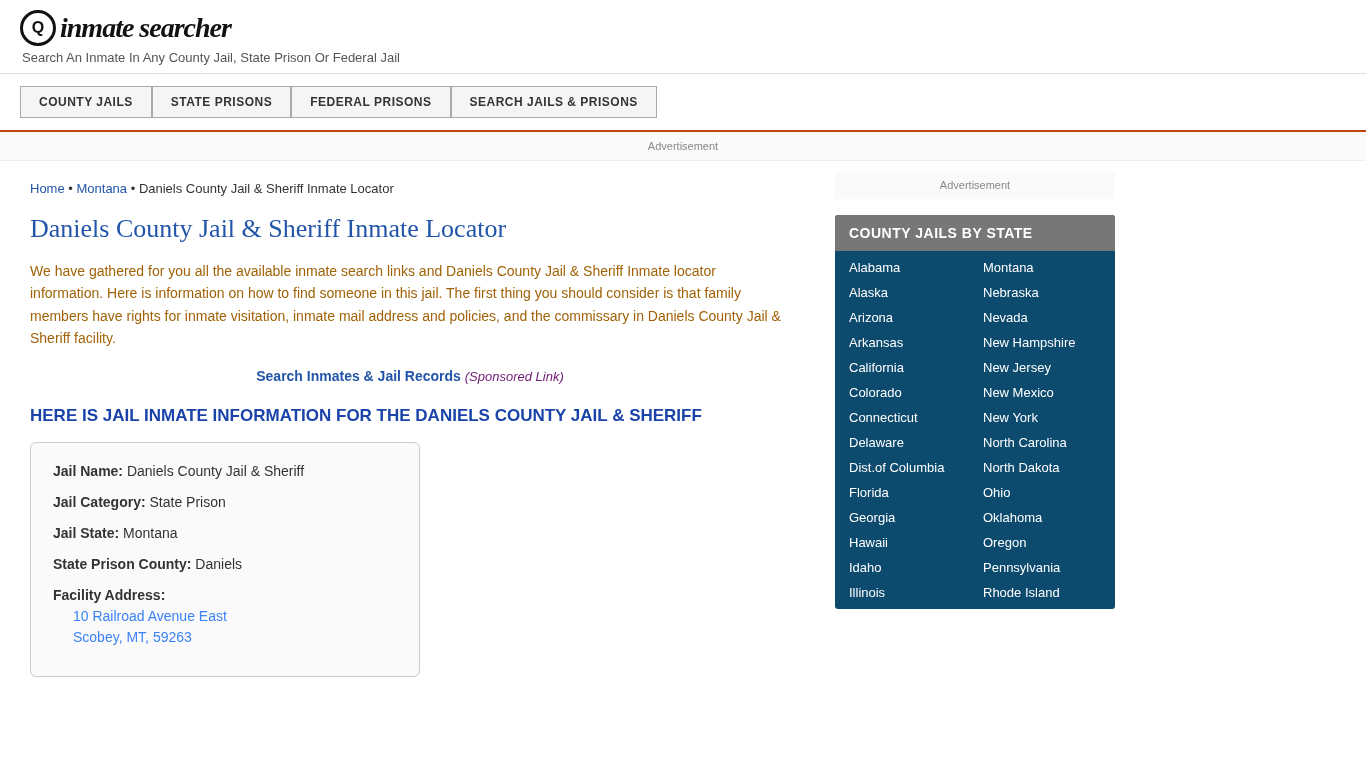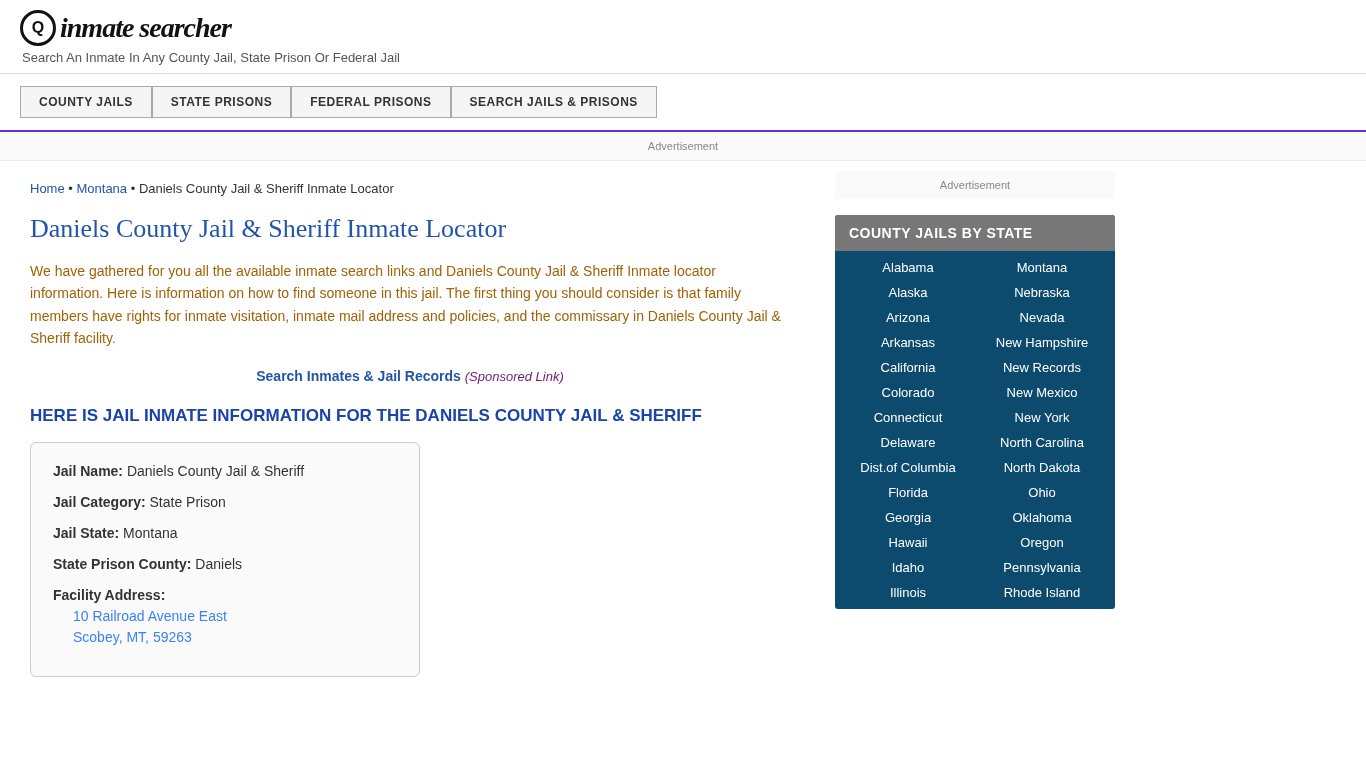--- a/index.html
+++ b/index.html
@@ -6,21 +6,21 @@
     body { font-family: Arial, sans-serif; font-size: 14px; color: #333; background: #fff; }
 
     
     #header { padding: 10px 20px 8px 20px; border-bottom: 1px solid #ddd; }
     #logo-area { display: flex; align-items: center; margin-bottom: 4px; }
     #logo-icon { width: 36px; height: 36px; border: 3px solid #111; border-radius: 50%; display: flex; align-items: center; justify-content: center; font-size: 16px; font-weight: bold; color: #111; margin-right: 4px; flex-shrink: 0; }
     #logo-text { font-family: Georgia, serif; font-size: 28px; font-weight: bold; font-style: italic; color: #111; letter-spacing: -1px; }
     #tagline { font-size: 13px; color: #555; margin-left: 2px; }
 
     
-    #nav { display: flex; gap: 0; padding: 12px 20px; border-bottom: 2px solid #6d28d9; }
+    #nav { display: flex; gap: 0; padding: 12px 20px; border-bottom: 2px solid #c2410c; }
     .nav-btn { border: 1px solid #aaa; background: #f5f5f5; padding: 8px 18px; font-size: 12px; font-weight: bold; letter-spacing: 0.5px; color: #333; cursor: pointer; text-transform: uppercase; }
 
     
     #ad-banner { text-align: center; padding: 8px; font-size: 11px; color: #888; background: #fafafa; border-bottom: 1px solid #eee; }
 
     
     #main-layout { display: flex; padding: 0; }
     #content { flex: 1; padding: 20px 30px; max-width: 820px; }
     #sidebar { width: 310px; padding: 10px 15px; flex-shrink: 0; }
 
@@ -47,21 +47,21 @@
     #info-card { border: 1px solid #ccc; border-radius: 6px; padding: 18px 22px; background: #fafafa; max-width: 390px; }
     .info-row { margin-bottom: 10px; font-size: 14px; line-height: 1.5; }
     .info-label { font-weight: bold; color: #333; }
     .info-value { color: #333; }
     .info-address-line { font-size: 14px; color: #3b82f6; display: block; padding-left: 20px; }
 
     
     #sidebar-ad { text-align: center; font-size: 11px; color: #888; margin-bottom: 16px; padding: 8px; background: #fafafa; }
     #county-jails-box { background: #0c4a6e; border-radius: 3px; overflow: hidden; }
     #county-jails-header { background: #777; padding: 10px 14px; font-size: 14px; font-weight: bold; color: #fff; letter-spacing: 0.5px; }
-    #states-grid { display: grid; grid-template-columns: 1fr 1fr; padding: 4px 6px; text-align: center; }
+    #states-grid { display: grid; grid-template-columns: 1fr 1fr; padding: 4px 6px; }
     .state-link { display: block; padding: 5px 8px; font-size: 13px; color: #fff; text-decoration: none; cursor: pointer; }
   </style>
 </head>
 <body>
 
 <div id="header">
   <div id="logo-area">
     <div id="logo-icon">Q</div>
     <div id="logo-text">inmate searcher</div>
   </div>
@@ -145,21 +145,21 @@
             <a class="state-link" href="#">Georgia</a>
             <a class="state-link" href="#">Hawaii</a>
             <a class="state-link" href="#">Idaho</a>
             <a class="state-link" href="#">Illinois</a>
           </div>
         <div id="states-right-col">
             <a class="state-link" href="#">Montana</a>
             <a class="state-link" href="#">Nebraska</a>
             <a class="state-link" href="#">Nevada</a>
             <a class="state-link" href="#">New Hampshire</a>
-            <a class="state-link" href="#">New Records</a>
+            <a class="state-link" href="#">New Jersey</a>
             <a class="state-link" href="#">New Mexico</a>
             <a class="state-link" href="#">New York</a>
             <a class="state-link" href="#">North Carolina</a>
             <a class="state-link" href="#">North Dakota</a>
             <a class="state-link" href="#">Ohio</a>
             <a class="state-link" href="#">Oklahoma</a>
             <a class="state-link" href="#">Oregon</a>
             <a class="state-link" href="#">Pennsylvania</a>
             <a class="state-link" href="#">Rhode Island</a>
           </div>

